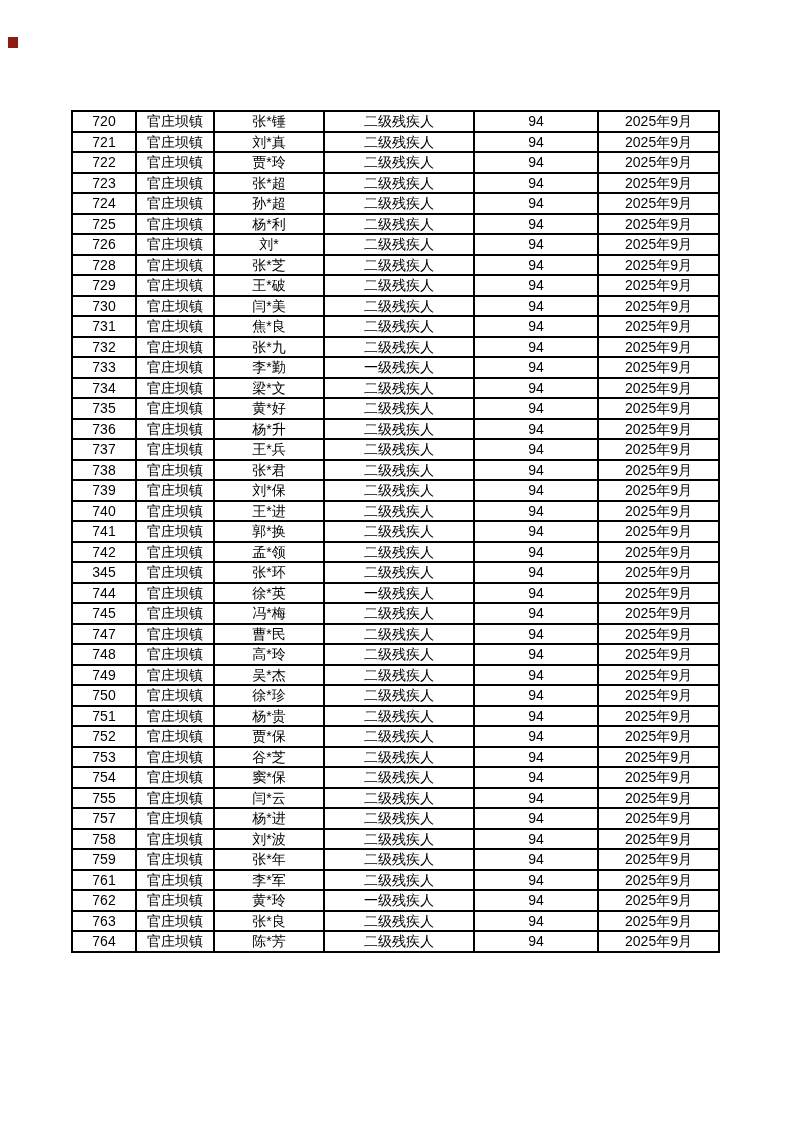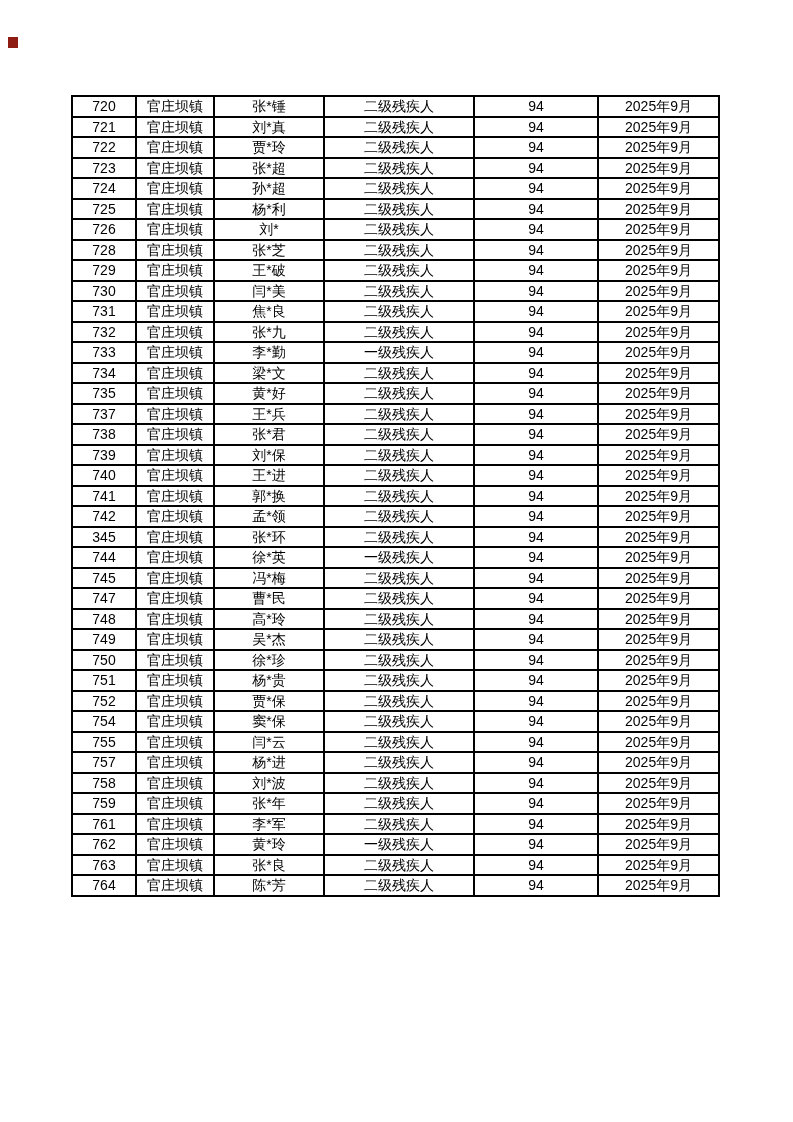--- a/index.html
+++ b/index.html
@@ -14,21 +14,21 @@
     width: 793px; height: 1122px;
     background: #ffffff;
   }
   .stamp-mark {
     position: absolute;
     left: 8px; top: 37px;
     width: 10px; height: 11px;
   }
   table.payment-table {
     position: absolute;
-    left: 71px; top: 95px;
+    left: 71px; top: 110px;
     width: 647px;
     border-collapse: collapse;
     table-layout: fixed;
   }
   table.payment-table td {
     border: 2px solid #000000;
     height: 18.5px;
     padding: 0;
     text-align: center;
     vertical-align: middle;
@@ -176,20 +176,28 @@
         </tr>
         <tr>
           <td>735</td>
           <td>官庄坝镇</td>
           <td>黄*好</td>
           <td>二级残疾人</td>
           <td>94</td>
           <td>2025年9月</td>
         </tr>
         <tr>
+          <td>736</td>
+          <td>官庄坝镇</td>
+          <td>杨*升</td>
+          <td>二级残疾人</td>
+          <td>94</td>
+          <td>2025年9月</td>
+        </tr>
+        <tr>
           <td>737</td>
           <td>官庄坝镇</td>
           <td>王*兵</td>
           <td>二级残疾人</td>
           <td>94</td>
           <td>2025年9月</td>
         </tr>
         <tr>
           <td>738</td>
           <td>官庄坝镇</td>
@@ -296,20 +304,28 @@
         </tr>
         <tr>
           <td>752</td>
           <td>官庄坝镇</td>
           <td>贾*保</td>
           <td>二级残疾人</td>
           <td>94</td>
           <td>2025年9月</td>
         </tr>
         <tr>
+          <td>753</td>
+          <td>官庄坝镇</td>
+          <td>谷*芝</td>
+          <td>二级残疾人</td>
+          <td>94</td>
+          <td>2025年9月</td>
+        </tr>
+        <tr>
           <td>754</td>
           <td>官庄坝镇</td>
           <td>窦*保</td>
           <td>二级残疾人</td>
           <td>94</td>
           <td>2025年9月</td>
         </tr>
         <tr>
           <td>755</td>
           <td>官庄坝镇</td>

